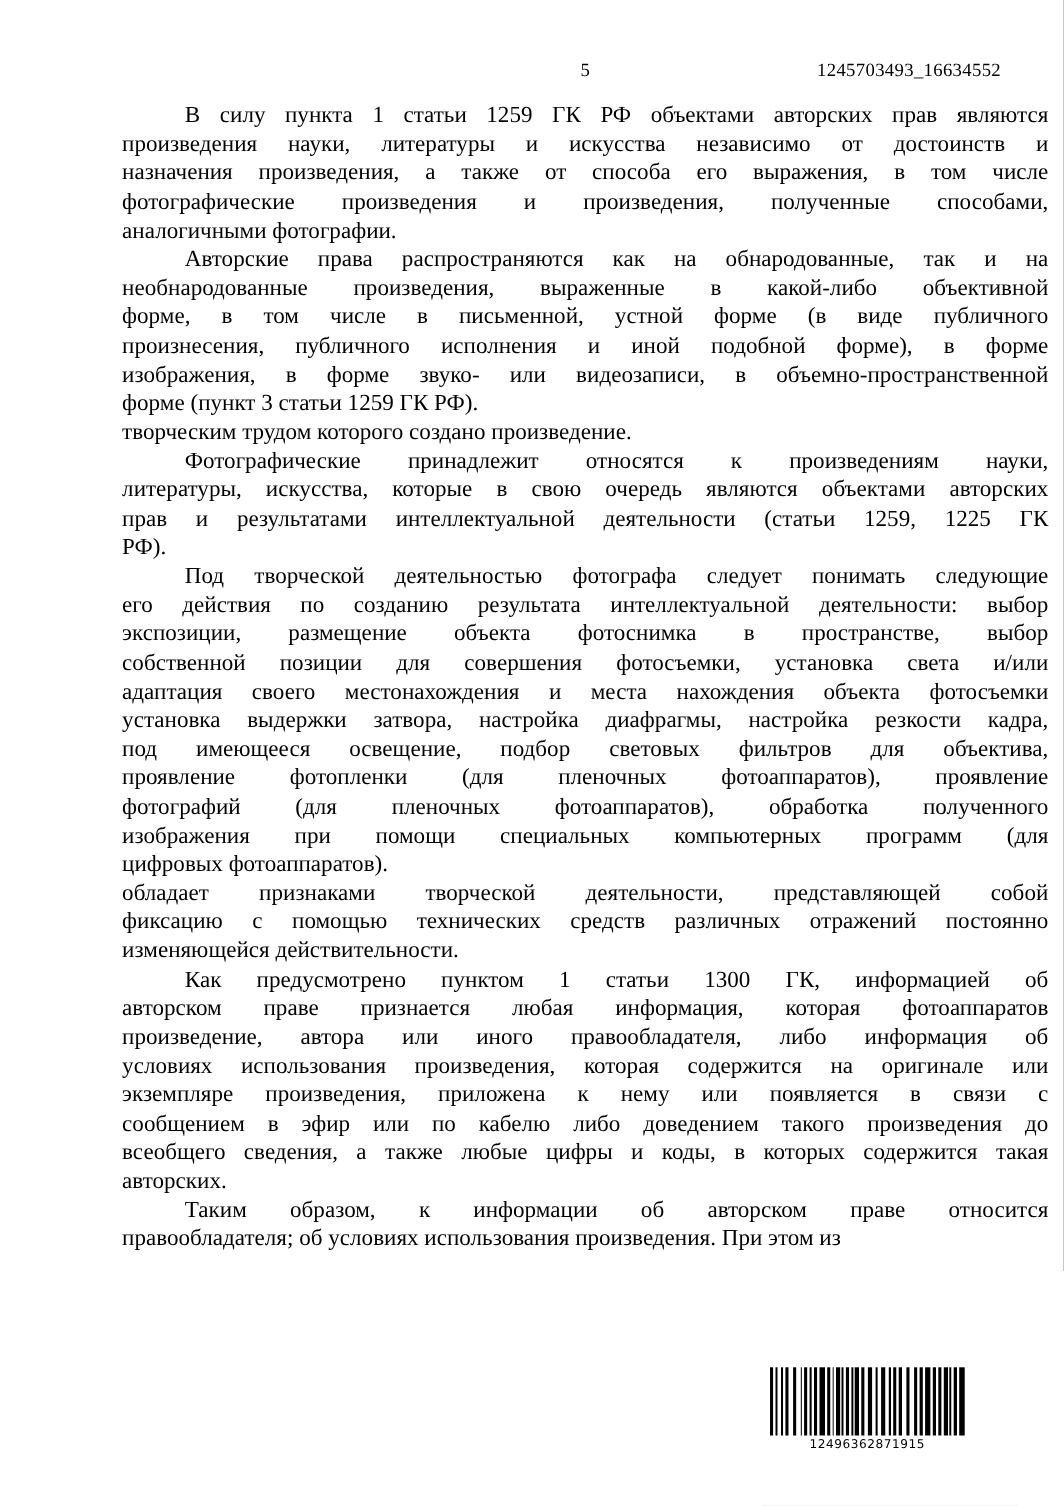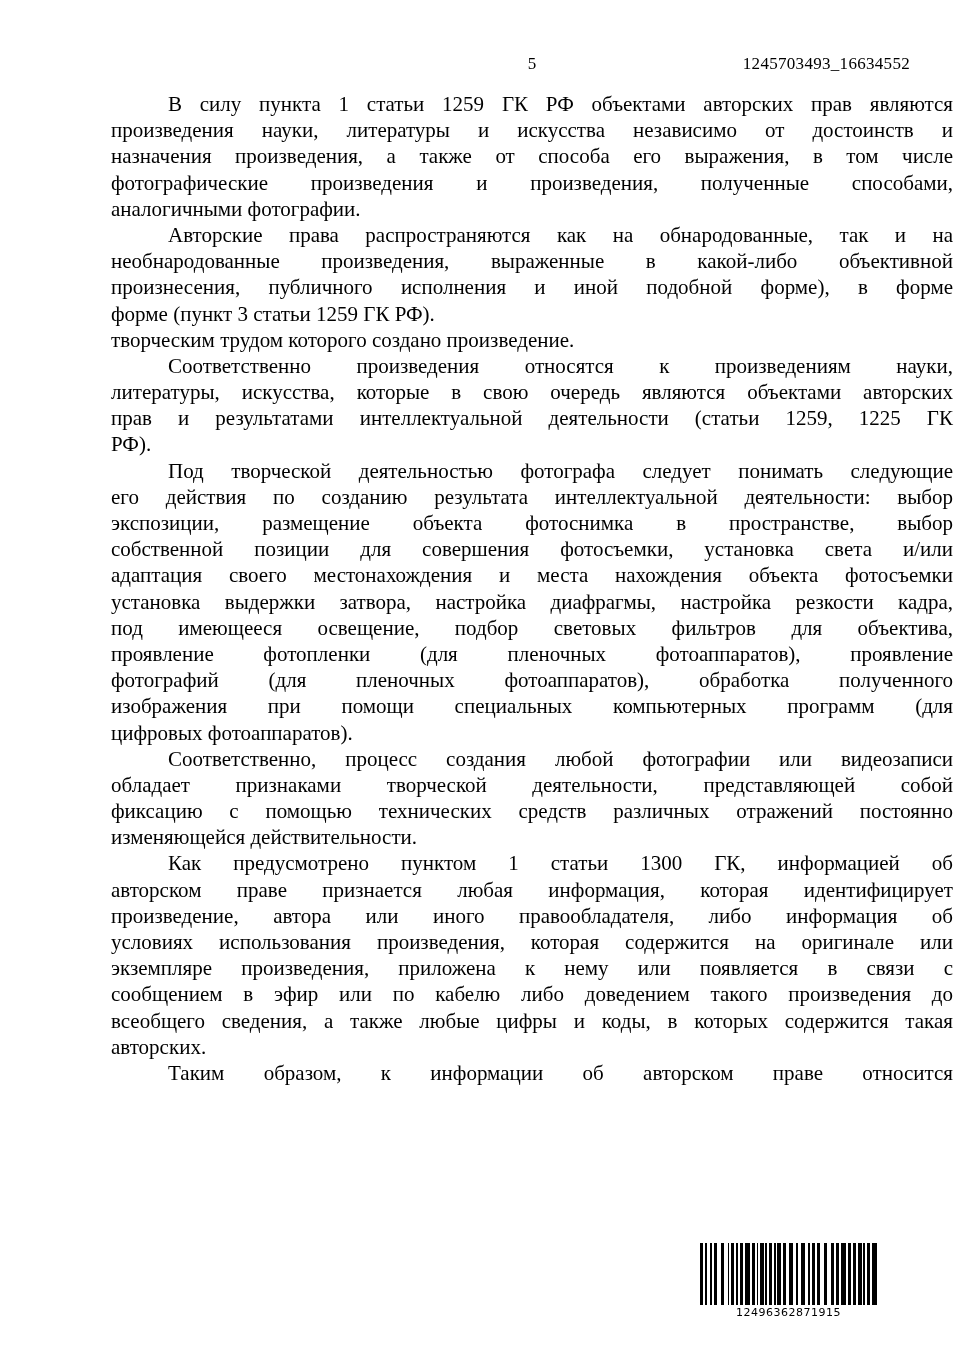--- a/index.html
+++ b/index.html
@@ -87,63 +87,65 @@
       <div class="paragraph">
         <div class="line first">В силу пункта 1 статьи 1259 ГК РФ объектами авторских прав являются</div>
         <div class="line">произведения науки, литературы и искусства независимо от достоинств и</div>
         <div class="line">назначения произведения, а также от способа его выражения, в том числе</div>
         <div class="line">фотографические произведения и произведения, полученные способами,</div>
         <div class="line last">аналогичными фотографии.</div>
       </div>
       <div class="paragraph">
         <div class="line first">Авторские права распространяются как на обнародованные, так и на</div>
         <div class="line">необнародованные произведения, выраженные в какой-либо объективной</div>
+        <div class="line">форме, в том числе в письменной, устной форме (в виде публичного</div>
         <div class="line">произнесения, публичного исполнения и иной подобной форме), в форме</div>
+        <div class="line">изображения, в форме звуко- или видеозаписи, в объемно-пространственной</div>
         <div class="line last">форме (пункт 3 статьи 1259 ГК РФ).</div>
       </div>
       <div class="paragraph">
         <div class="line last">творческим трудом которого создано произведение.</div>
       </div>
       <div class="paragraph">
-        <div class="line first">Соответственно произведения относятся к произведениям науки,</div>
+        <div class="line first">Фотографические принадлежит относятся к произведениям науки,</div>
         <div class="line">литературы, искусства, которые в свою очередь являются объектами авторских</div>
         <div class="line">прав и результатами интеллектуальной деятельности (статьи 1259, 1225 ГК</div>
         <div class="line last">РФ).</div>
       </div>
       <div class="paragraph">
         <div class="line first">Под творческой деятельностью фотографа следует понимать следующие</div>
         <div class="line">его действия по созданию результата интеллектуальной деятельности: выбор</div>
         <div class="line">экспозиции, размещение объекта фотоснимка в пространстве, выбор</div>
         <div class="line">собственной позиции для совершения фотосъемки, установка света и/или</div>
         <div class="line">адаптация своего местонахождения и места нахождения объекта фотосъемки</div>
         <div class="line">установка выдержки затвора, настройка диафрагмы, настройка резкости кадра,</div>
         <div class="line">под имеющееся освещение, подбор световых фильтров для объектива,</div>
         <div class="line">проявление фотопленки (для пленочных фотоаппаратов), проявление</div>
         <div class="line">фотографий (для пленочных фотоаппаратов), обработка полученного</div>
         <div class="line">изображения при помощи специальных компьютерных программ (для</div>
         <div class="line last">цифровых фотоаппаратов).</div>
       </div>
       <div class="paragraph">
-        <div class="line first">Соответственно, процесс создания любой фотографии или видеозаписи</div>
         <div class="line">обладает признаками творческой деятельности, представляющей собой</div>
         <div class="line">фиксацию с помощью технических средств различных отражений постоянно</div>
         <div class="line last">изменяющейся действительности.</div>
       </div>
       <div class="paragraph">
         <div class="line first">Как предусмотрено пунктом 1 статьи 1300 ГК, информацией об</div>
-        <div class="line">авторском праве признается любая информация, которая идентифицирует</div>
+        <div class="line">авторском праве признается любая информация, которая фотоаппаратов</div>
         <div class="line">произведение, автора или иного правообладателя, либо информация об</div>
         <div class="line">условиях использования произведения, которая содержится на оригинале или</div>
         <div class="line">экземпляре произведения, приложена к нему или появляется в связи с</div>
         <div class="line">сообщением в эфир или по кабелю либо доведением такого произведения до</div>
         <div class="line">всеобщего сведения, а также любые цифры и коды, в которых содержится такая</div>
         <div class="line last">авторских.</div>
       </div>
       <div class="paragraph">
         <div class="line first">Таким образом, к информации об авторском праве относится</div>
+        <div class="line last">правообладателя; об условиях использования произведения. При этом из</div>
       </div>
     </div>
 
   <div class="barcode">
     <div class="bars" id="barcode-bars">
         <span class="bar" style="flex: 2 0 0px;"></span>
         <span class="gap" style="flex: 1 0 0px;"></span>
         <span class="bar" style="flex: 1 0 0px;"></span>
         <span class="gap" style="flex: 2 0 0px;"></span>
         <span class="bar" style="flex: 1 0 0px;"></span>

